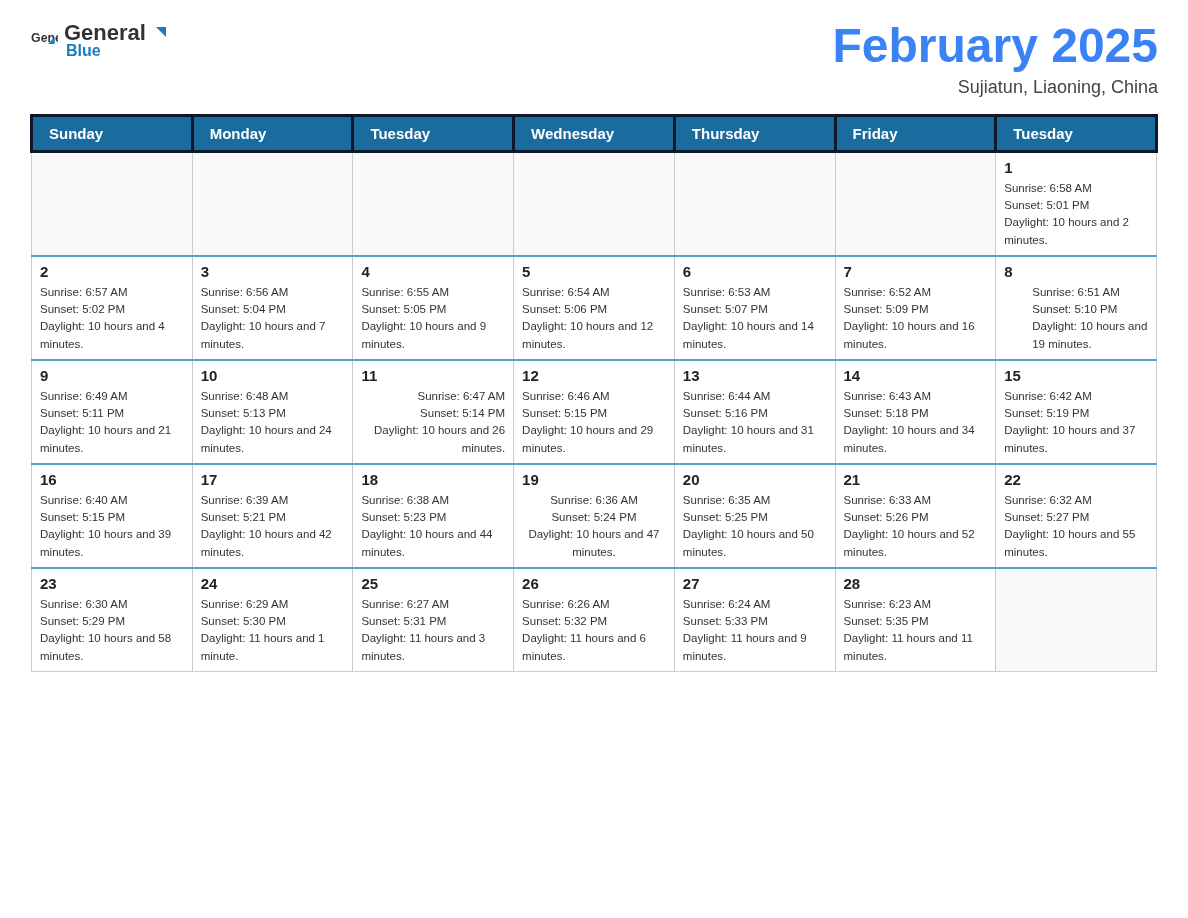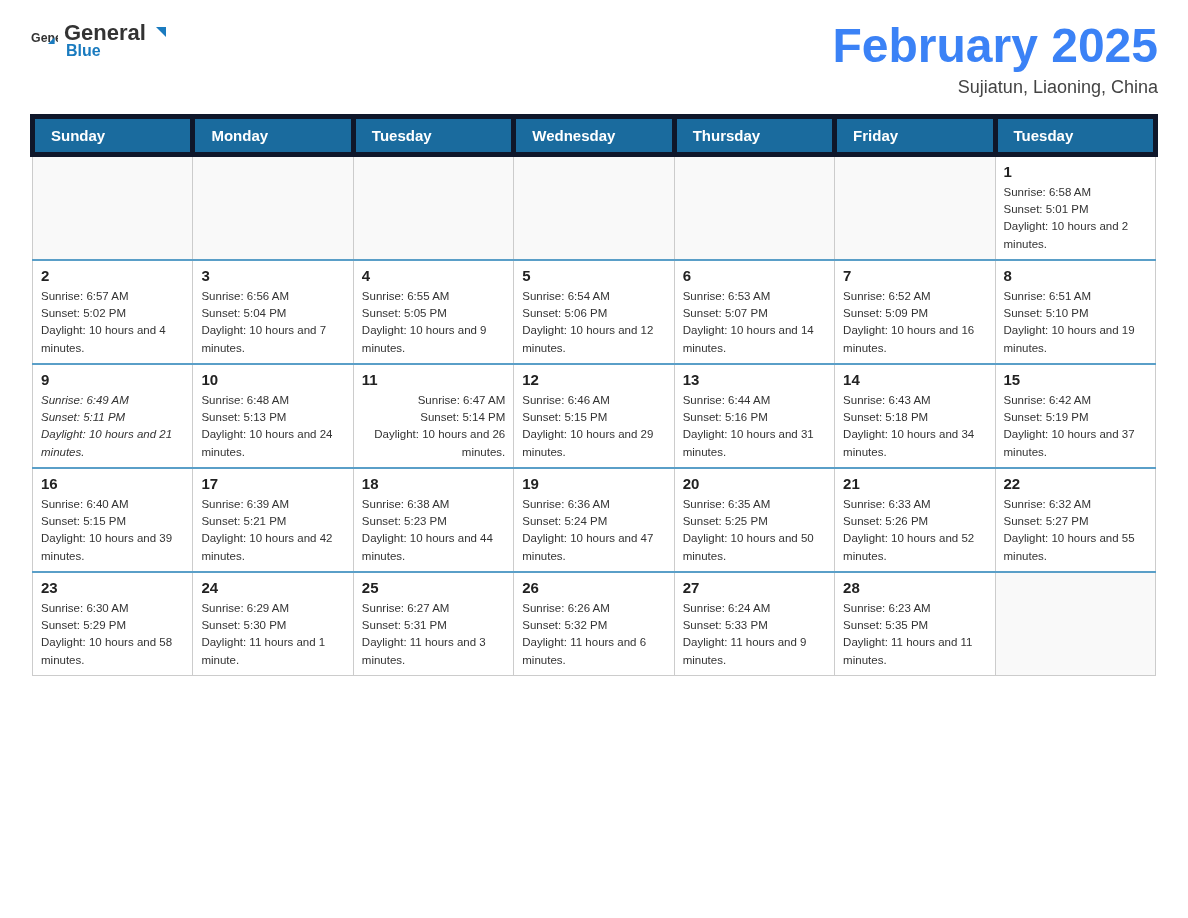--- a/index.html
+++ b/index.html
@@ -53,21 +53,21 @@
       width: 100%;
       border-collapse: collapse;
     }
     .calendar th {
       background: #1a6b9e;
       color: #fff;
       font-size: 15px;
       font-weight: bold;
       padding: 8px 16px;
       text-align: left;
-      border: 5px solid #0f172a;
+      border: 3px solid #0f172a;
       margin-left: 17px;
     }
     .calendar td {
       vertical-align: top;
       border: 1px solid #ccc;
       padding: 6px 8px;
       width: 14.28%;
       min-height: 100px;
     }
     .day-number {
@@ -174,29 +174,29 @@
 Daylight: 10 hours and 14 minutes.</div>
         </td>
         <td>
           <div class="day-number">7</div>
           <div class="day-info" style="white-space: pre-line;">Sunrise: 6:52 AM
 Sunset: 5:09 PM
 Daylight: 10 hours and 16 minutes.</div>
         </td>
         <td>
           <div class="day-number">8</div>
-          <div class="day-info" style="white-space: pre-line;">Sunrise: 6:51 AM
+          <div class="day-info" style="white-space: pre-line; margin-left: 28px;">Sunrise: 6:51 AM
 Sunset: 5:10 PM
 Daylight: 10 hours and 19 minutes.</div>
         </td>
       </tr>
       <tr class="week-row">
         <td>
           <div class="day-number">9</div>
-          <div class="day-info" style="white-space: pre-line; font-style: italic;">Sunrise: 6:49 AM
+          <div class="day-info" style="white-space: pre-line;">Sunrise: 6:49 AM
 Sunset: 5:11 PM
 Daylight: 10 hours and 21 minutes.</div>
         </td>
         <td>
           <div class="day-number">10</div>
           <div class="day-info" style="white-space: pre-line;">Sunrise: 6:48 AM
 Sunset: 5:13 PM
 Daylight: 10 hours and 24 minutes.</div>
         </td>
         <td>
@@ -244,21 +244,21 @@
 Daylight: 10 hours and 42 minutes.</div>
         </td>
         <td>
           <div class="day-number">18</div>
           <div class="day-info" style="white-space: pre-line;">Sunrise: 6:38 AM
 Sunset: 5:23 PM
 Daylight: 10 hours and 44 minutes.</div>
         </td>
         <td>
           <div class="day-number">19</div>
-          <div class="day-info" style="white-space: pre-line;">Sunrise: 6:36 AM
+          <div class="day-info" style="white-space: pre-line; text-align: center;">Sunrise: 6:36 AM
 Sunset: 5:24 PM
 Daylight: 10 hours and 47 minutes.</div>
         </td>
         <td>
           <div class="day-number">20</div>
           <div class="day-info" style="white-space: pre-line;">Sunrise: 6:35 AM
 Sunset: 5:25 PM
 Daylight: 10 hours and 50 minutes.</div>
         </td>
         <td>

